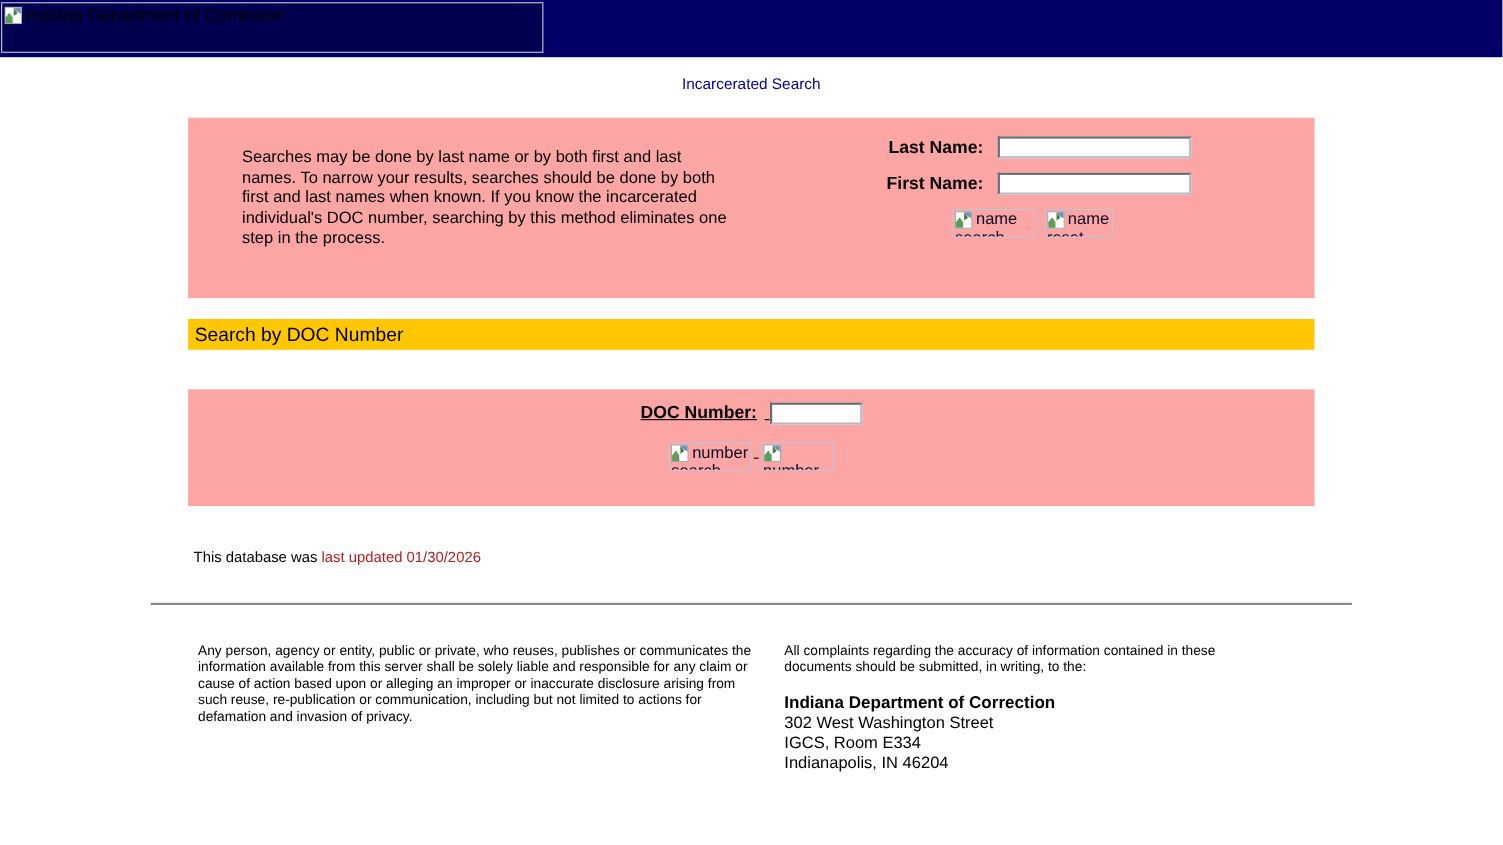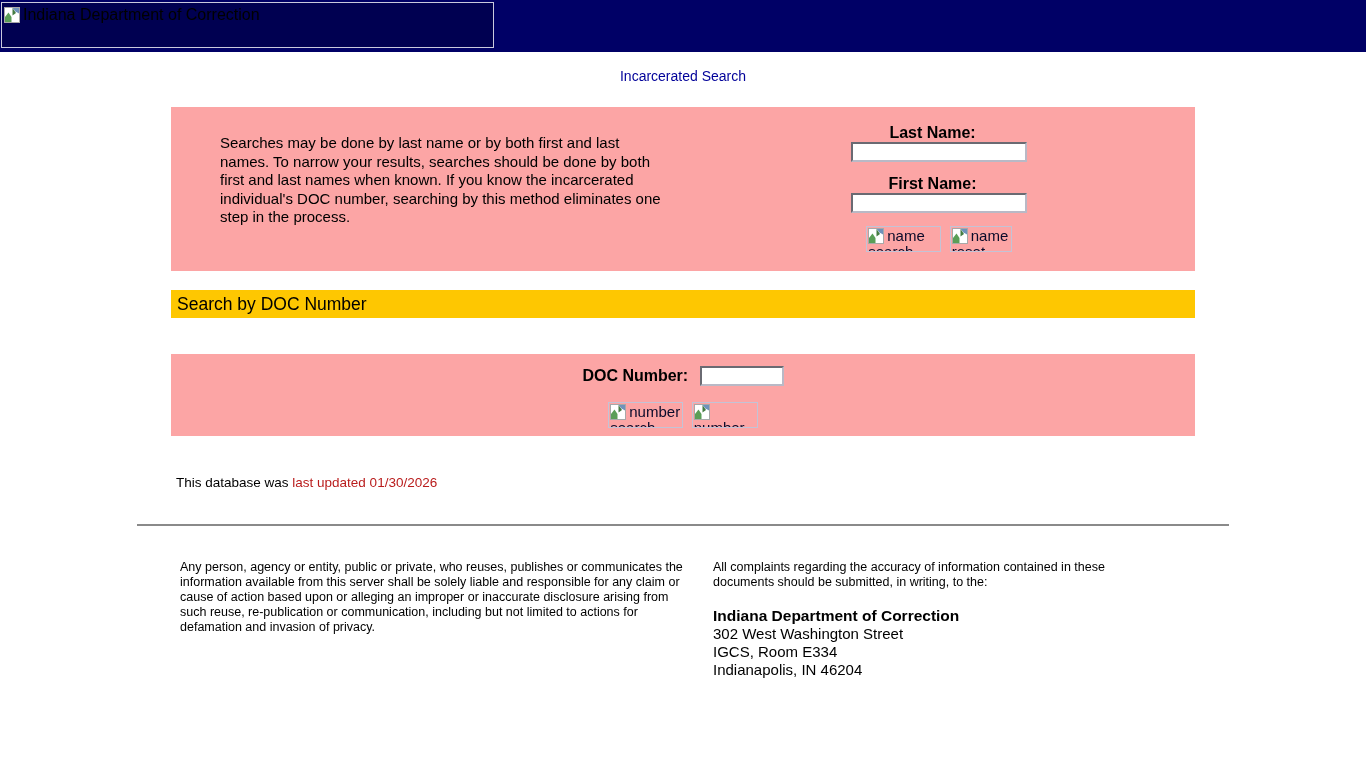--- a/index.html
+++ b/index.html
@@ -78,23 +78,22 @@
     line-height: 18.5px;
     color: #000;
   }
   .name-form {
     margin: 17px 112px 0 auto;
     width: 288px;
   }
   .form-row {
     display: flex;
     justify-content: flex-end;
-    align-items: center;
+    align-items: flex-end;
     margin-bottom: 13px;
-    flex-direction: column;
   }
   .form-row label {
     font-weight: bold;
     font-size: 16px;
     margin-right: 13px;
     white-space: nowrap;
   }
   input.txt {
     width: 176px;
     height: 20px;
@@ -124,22 +123,23 @@
     vertical-align: top;
   }
   .img-btn .alt { vertical-align: top; }
   .w75 { width: 75px; }
   .w62 { width: 62px; }
   .w66 { width: 66px; }
 
   
   .panel.doc-panel {
     margin-top: 36px;
-    height: 82px;
+    height: 106px;
     text-align: center;
+    text-decoration: underline;
   }
   .doc-row { padding-top: 12px; }
   .doc-row label {
     font-weight: bold;
     font-size: 16px;
     margin-right: 7px;
     vertical-align: middle;
   }
   .doc-row input { vertical-align: middle; }
   .doc-btn-row { margin-top: 16px; }

